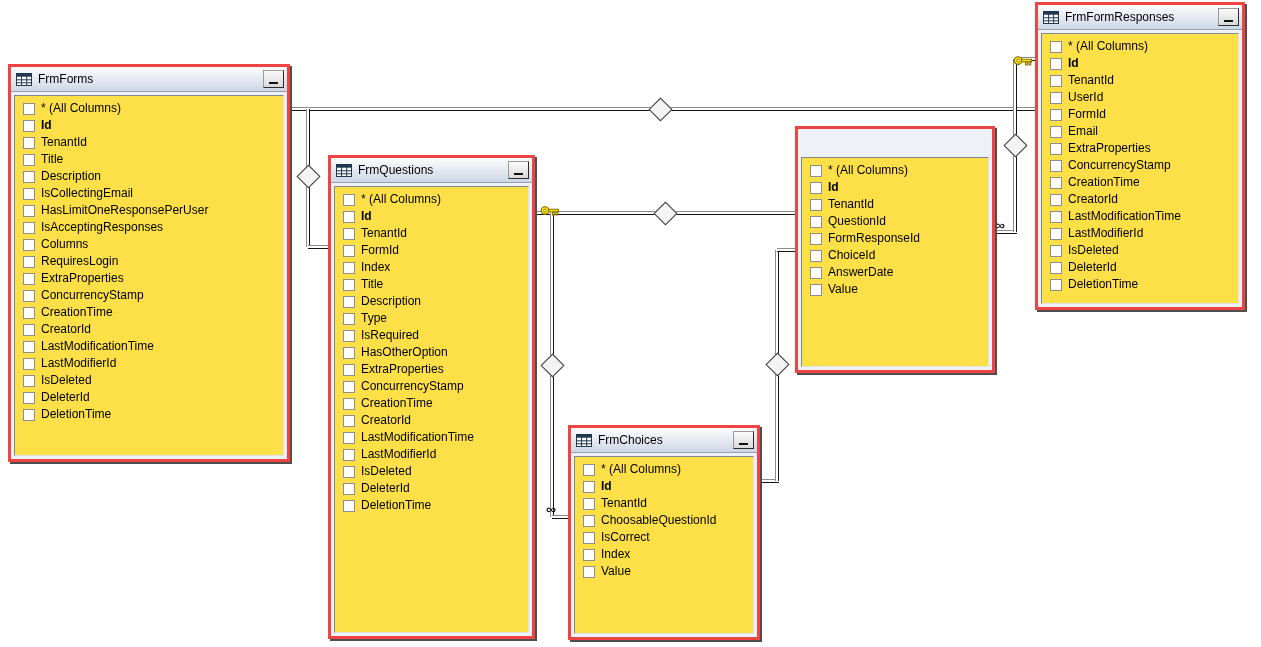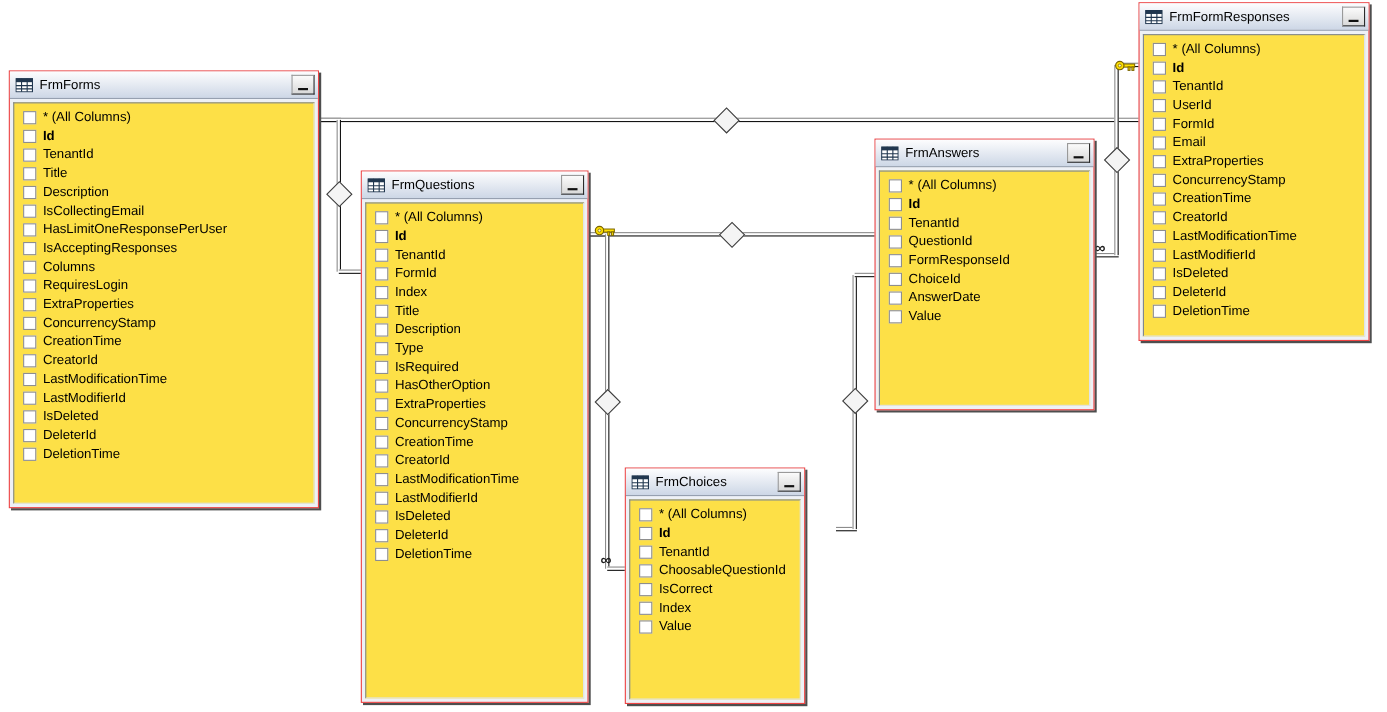--- a/index.html
+++ b/index.html
@@ -3,21 +3,21 @@
 <meta charset="utf-8">
 <style>
   html,body{margin:0;padding:0;background:#ffffff;}
   body{font-family:"Liberation Sans", sans-serif;}
   #canvas{position:relative;width:1261px;height:647px;background:#ffffff;overflow:hidden;}
 
   
   .table-window{
     position:absolute;
     background:#eef1f6;
-    border:1px solid #ef4444;
+    border:3px solid #ef4444;
     box-shadow:2px 2px 0 #4e4e4e;
     box-sizing:border-box;
     z-index:10;
   }
   .tw-header{
     height:25px;
     display:flex;align-items:center;
     padding:0 3px 0 5px;
     background:linear-gradient(#fdfdfe,#cdd7e6);
     border-bottom:1px solid #96a0b0;
@@ -292,36 +292,20 @@
     <span class="col-check"></span>
     <span class="col-label">DeleterId</span>
   </div>
         <div class="col-row">
     <span class="col-check"></span>
     <span class="col-label">DeletionTime</span>
   </div>
       </div>
   </div>
     <div class="table-window" style="left: 795px; top: 126px; width: 200px; height: 247px;">
-    <div class="tw-header">
-      <span style="display:flex;">
-        <svg width="16" height="13" viewBox="0 0 16 13">
-          <rect x="0.5" y="0.5" width="15" height="12" fill="#ffffff" stroke="#21374f"></rect>
-          <rect x="0.5" y="0.5" width="15" height="3.2" fill="#21374f"></rect>
-          <line x1="5.6" y1="0.5" x2="5.6" y2="12.5" stroke="#21374f"></line>
-          <line x1="10.7" y1="0.5" x2="10.7" y2="12.5" stroke="#21374f"></line>
-          <line x1="0.5" y1="6.8" x2="15.5" y2="6.8" stroke="#21374f"></line>
-          <line x1="0.5" y1="9.8" x2="15.5" y2="9.8" stroke="#21374f"></line>
-        </svg>
-      </span>
-      <span class="tw-title">FrmAnswers</span>
-      <span class="tw-minimize">
-          <span class="dash"></span>
-        </span>
-    </div>
     <div class="tw-list">
         <div class="col-row">
     <span class="col-check"></span>
     <span class="col-label">* (All Columns)</span>
   </div>
         <div class="col-row">
     <span class="col-check"></span>
     <span class="col-label bold">Id</span>
   </div>
         <div class="col-row">
@@ -343,21 +327,21 @@
         <div class="col-row">
     <span class="col-check"></span>
     <span class="col-label">AnswerDate</span>
   </div>
         <div class="col-row">
     <span class="col-check"></span>
     <span class="col-label">Value</span>
   </div>
       </div>
   </div>
-    <div class="table-window" style="left: 568px; top: 425px; width: 164px; height: 215px;">
+    <div class="table-window" style="left: 568px; top: 425px; width: 192px; height: 215px;">
     <div class="tw-header">
       <span style="display:flex;">
         <svg width="16" height="13" viewBox="0 0 16 13">
           <rect x="0.5" y="0.5" width="15" height="12" fill="#ffffff" stroke="#21374f"></rect>
           <rect x="0.5" y="0.5" width="15" height="3.2" fill="#21374f"></rect>
           <line x1="5.6" y1="0.5" x2="5.6" y2="12.5" stroke="#21374f"></line>
           <line x1="10.7" y1="0.5" x2="10.7" y2="12.5" stroke="#21374f"></line>
           <line x1="0.5" y1="6.8" x2="15.5" y2="6.8" stroke="#21374f"></line>
           <line x1="0.5" y1="9.8" x2="15.5" y2="9.8" stroke="#21374f"></line>
         </svg>

